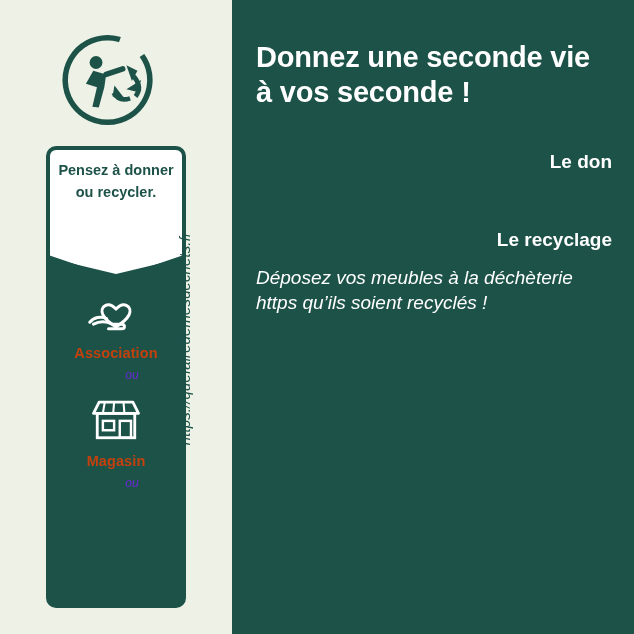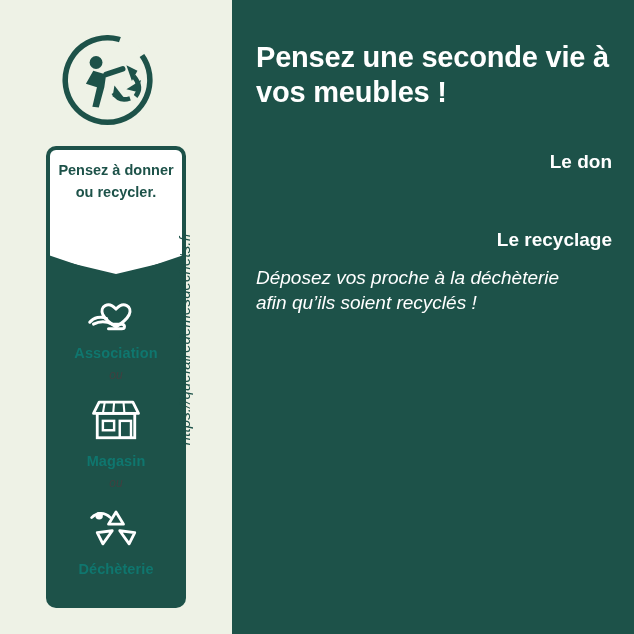--- a/index.html
+++ b/index.html
@@ -128,40 +128,41 @@
     width: 140px;
     height: 36px;
     background: #1d5249;
     clip-path: polygon(0 34%, 50% 100%, 100% 34%, 100% 100%, 0 100%);
   }
   .option {
     position: absolute;
     left: 0;
     width: 140px;
     text-align: center;
-    color: #0f766e;
+    color: #c2410c;
   }
   .option-icon {
     display: block;
     margin: 0 auto 6px auto;
     height: 52px;
   }
   .option-label {
     font-size: 14.5px;
     font-weight: bold;
     letter-spacing: 0.1px;
   }
   .ou {
     position: absolute;
     left: 0;
     width: 140px;
     text-align: center;
-    color: #404040;
+    color: #6d28d9;
     font-size: 12px;
     font-style: italic;
+    padding-left: 16px;
   }
   
   .url {
     position: absolute;
     left: 176px;
     top: 232px;
     color: #1d5249;
     font-size: 15px;
     font-style: italic;
     white-space: nowrap;
@@ -223,45 +224,33 @@
             <line x1="30" y1="8" x2="29" y2="20" stroke="#ffffff" stroke-width="2.2"></line>
             <line x1="40" y1="8" x2="41" y2="20" stroke="#ffffff" stroke-width="2.2"></line>
             <rect x="18" y="28" width="12" height="10" fill="none" stroke="#ffffff" stroke-width="2.6"></rect>
             <rect x="36" y="28" width="12" height="18" fill="none" stroke="#ffffff" stroke-width="2.6"></rect>
           </svg>
         </span>
         <span class="option-label">Magasin</span>
       </div>
       <div class="ou" style="top:330px;">ou</div>
 
-      <div class="option" style="top:356px;">
-        <span class="option-icon">
-          <svg viewBox="0 0 64 52" width="60" height="50" aria-hidden="true">
-            <path d="M32 10 l8 13 -16 0 z" fill="none" stroke="#ffffff" stroke-width="3" stroke-linejoin="round"></path>
-            <path d="M18 44 l-6-12 16 -2 z" fill="none" stroke="#ffffff" stroke-width="3" stroke-linejoin="round"></path>
-            <path d="M46 44 l6-12 -16 -2 z" fill="none" stroke="#ffffff" stroke-width="3" stroke-linejoin="round"></path>
-            <path d="M6 16 c6-6 14-6 20 0" fill="none" stroke="#ffffff" stroke-width="3" stroke-linecap="round"></path>
-            <circle cx="14" cy="14" r="4" fill="#ffffff"></circle>
-          </svg>
-        </span>
-        <span class="option-label">Déchèterie</span>
-      </div>
     </div>
 
     <div class="url">https://quefairedemesdechets.fr</div>
   </div>
 
   <div class="right-panel">
     <div class="right-inner">
-      <h1 class="headline">Pensez une seconde vie à vos meubles !</h1>
+      <h1 class="headline">Donnez une seconde vie à vos seconde !</h1>
 
       <div class="section">
         <div class="section-title">Le don</div>
       </div>
 
       <div class="section recycling">
         <div class="section-title">Le recyclage</div>
-        <p class="section-body">Déposez vos proche à la déchèterie afin qu’ils soient recyclés !</p>
+        <p class="section-body">Déposez vos meubles à la déchèterie https qu’ils soient recyclés !</p>
       </div>
     </div>
   </div>
 
 </div>
 
 </body></html>

